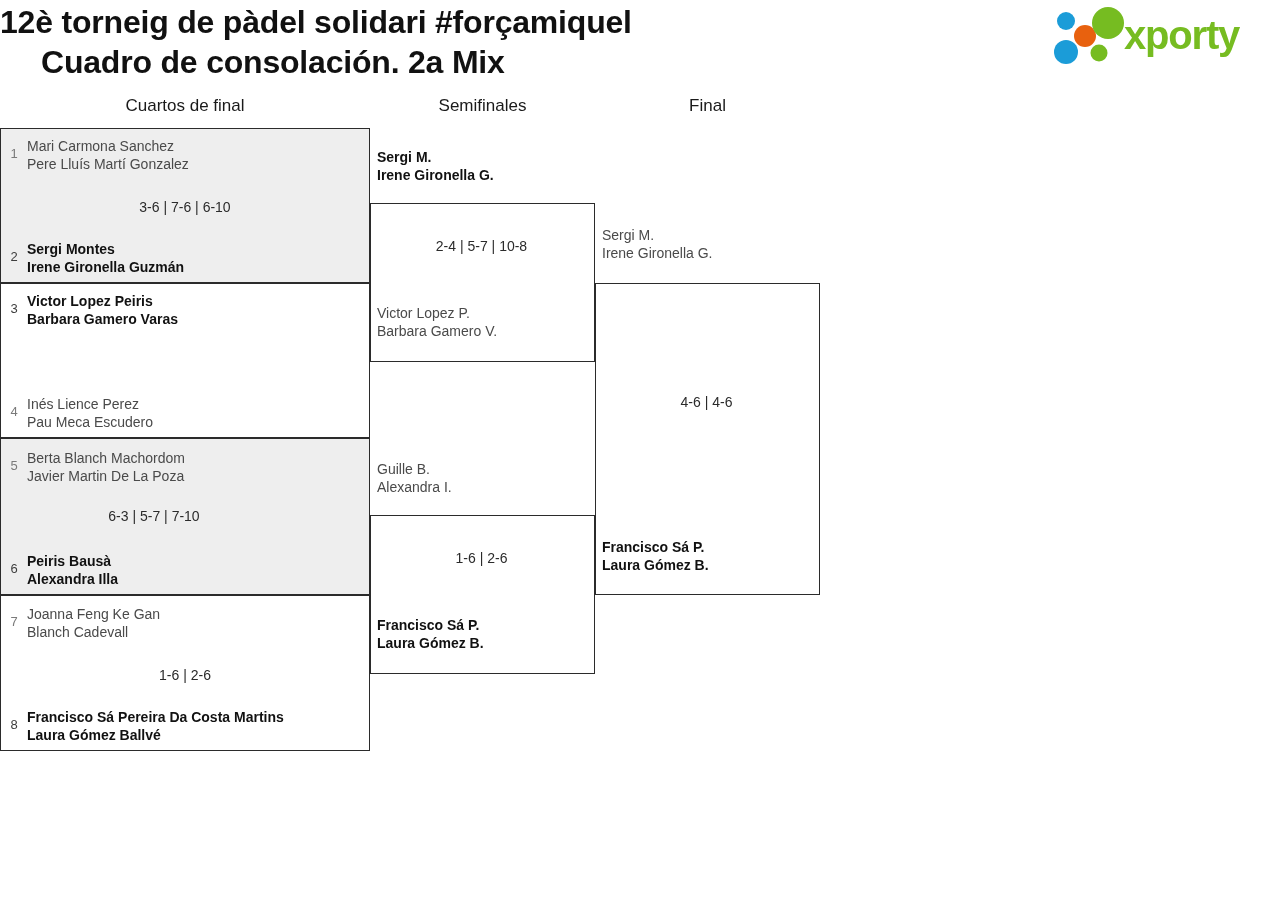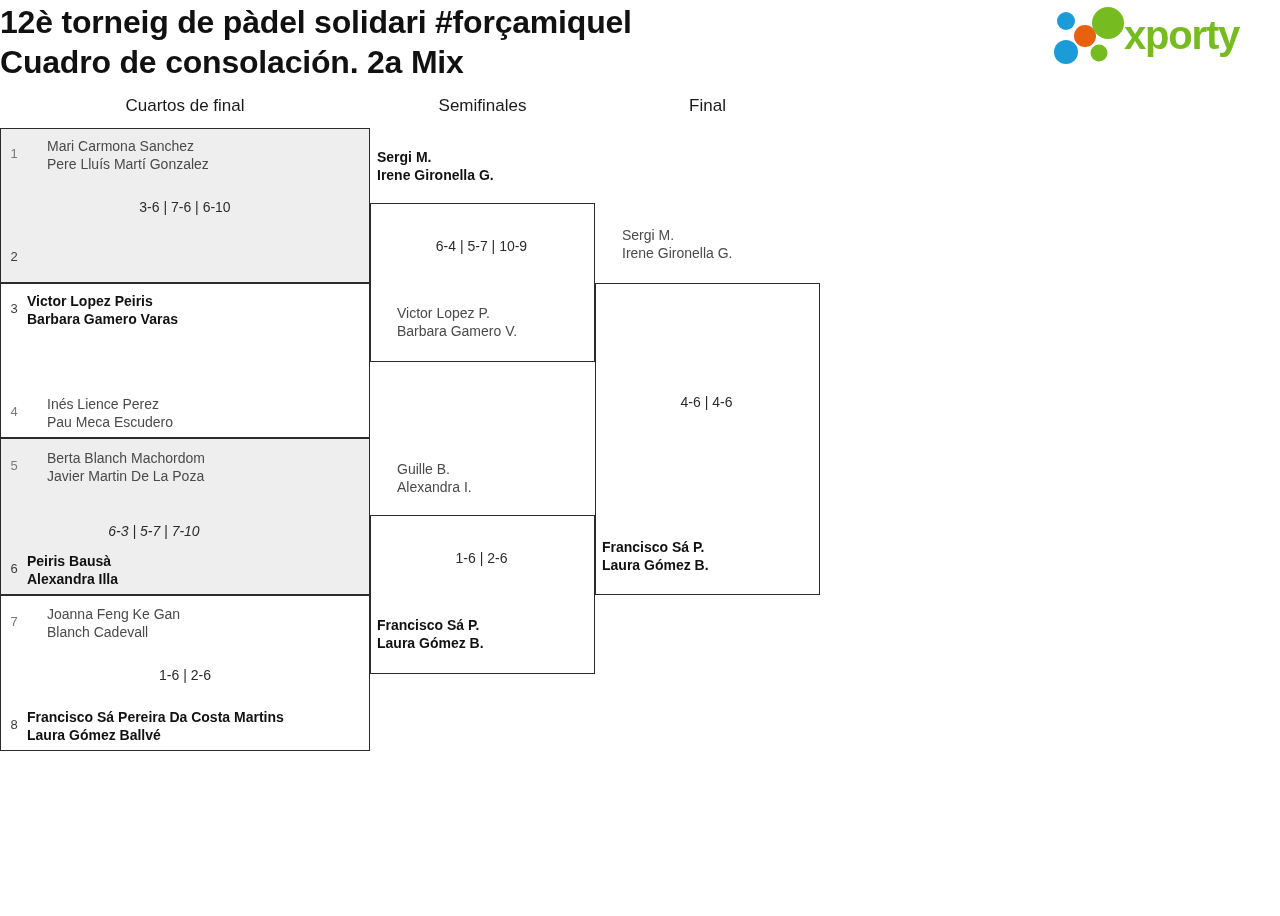--- a/index.html
+++ b/index.html
@@ -13,21 +13,21 @@
   }
   .page { position: relative; width: 1280px; height: 916px; }
 
   
   .header { position: absolute; left: 0; top: 0; width: 1280px; height: 72px; }
   .title-block {
     position: absolute; left: 0; top: 2px;
     font-size: 32px; font-weight: 700; line-height: 1.25;
     letter-spacing: -0.2px; color: #111111; white-space: nowrap;
   }
-  .title-line2 { display: block; }
+  .title-line2 { display: block; padding-left: 41px; }
 
   .logo { position: absolute; left: 1052px; top: 6px; width: 224px; height: 60px; }
   .logo-dots { position: absolute; left: 0; top: 0; width: 74px; height: 60px; }
   .logo-word {
     position: absolute; left: 72px; top: 4px;
     font-size: 40px; font-weight: 700; color: #76bc21;
     letter-spacing: -1.2px; line-height: 50px;
   }
 
   
@@ -59,21 +59,21 @@
   .team {
     position: absolute; display: flex; align-items: flex-start;
     line-height: 18px;
   }
   .seed {
     width: 26px; flex: 0 0 26px; text-align: center;
     font-size: 13px; color: #6d6d6d; padding-top: 8px;
   }
   .names { font-size: 14px; white-space: nowrap; }
   .names .n1, .names .n2 { display: block; }
-  .loser  .names { color: #4a4a4a; font-weight: 400; margin-left: 20px; }
+  .loser  .names { color: #4a4a4a; font-weight: 400; }
   .winner .names { color: #111111; font-weight: 700; }
   .loser  .seed  { color: #7a7a7a; font-weight: 400; }
   .winner .seed  { color: #3d3d3d; font-weight: 400; }
 
   .score {
     position: absolute; font-size: 14px; color: #2b2b2b;
     text-align: center; white-space: nowrap;
   }
 </style>
 </head>
@@ -109,20 +109,24 @@
       <div class="team loser" style="left:0; top:8px;">
         <span class="seed">1</span>
         <span class="names">
           <span class="n1">Mari Carmona Sanchez</span>
           <span class="n2">Pere Lluís Martí Gonzalez</span>
         </span>
       </div>
       <div class="score" style="left:0; top:70px; width:368px;">3-6 | 7-6 | 6-10</div>
       <div class="team winner" style="left:0; top:111px;">
         <span class="seed">2</span>
+        <span class="names">
+          <span class="n1">Sergi Montes</span>
+          <span class="n2">Irene Gironella Guzmán</span>
+        </span>
       </div>
     </div>
 
     <div class="qf-block" style="top:283px; height:155px;">
       <div class="team winner" style="left:0; top:8px;">
         <span class="seed">3</span>
         <span class="names">
           <span class="n1">Victor Lopez Peiris</span>
           <span class="n2">Barbara Gamero Varas</span>
         </span>
@@ -137,21 +141,21 @@
     </div>
 
     <div class="qf-block shaded" style="top:438px; height:157px;">
       <div class="team loser" style="left:0; top:10px;">
         <span class="seed">5</span>
         <span class="names">
           <span class="n1">Berta Blanch Machordom</span>
           <span class="n2">Javier Martin De La Poza</span>
         </span>
       </div>
-      <div class="score" style="left:0; top:84px; width:306px;font-style:italic;">6-3 | 5-7 | 7-10</div>
+      <div class="score" style="left:0; top:69px; width:306px;">6-3 | 5-7 | 7-10</div>
       <div class="team winner" style="left:0; top:113px;">
         <span class="seed">6</span>
         <span class="names">
           <span class="n1">Peiris Bausà</span>
           <span class="n2">Alexandra Illa</span>
         </span>
       </div>
     </div>
 
     <div class="qf-block" style="top:595px; height:156px;">
@@ -172,21 +176,21 @@
       </div>
     </div>
 
     <div class="sf-box" style="left:370px; top:203px; width:225px; height:159px;"></div>
     <div class="team winner" style="left:377px; top:148px;">
       <span class="names">
         <span class="n1">Sergi M.</span>
         <span class="n2">Irene Gironella G.</span>
       </span>
     </div>
-    <div class="score" style="left:371px; top:238px; width:221px;">6-4 | 5-7 | 10-9</div>
+    <div class="score" style="left:371px; top:238px; width:221px;">2-4 | 5-7 | 10-8</div>
     <div class="team loser" style="left:377px; top:304px;">
       <span class="names">
         <span class="n1">Victor Lopez P.</span>
         <span class="n2">Barbara Gamero V.</span>
       </span>
     </div>
 
     <div class="sf-box" style="left:370px; top:515px; width:225px; height:159px;"></div>
     <div class="team loser" style="left:377px; top:460px;justify-content:flex-end;">
       <span class="names">

